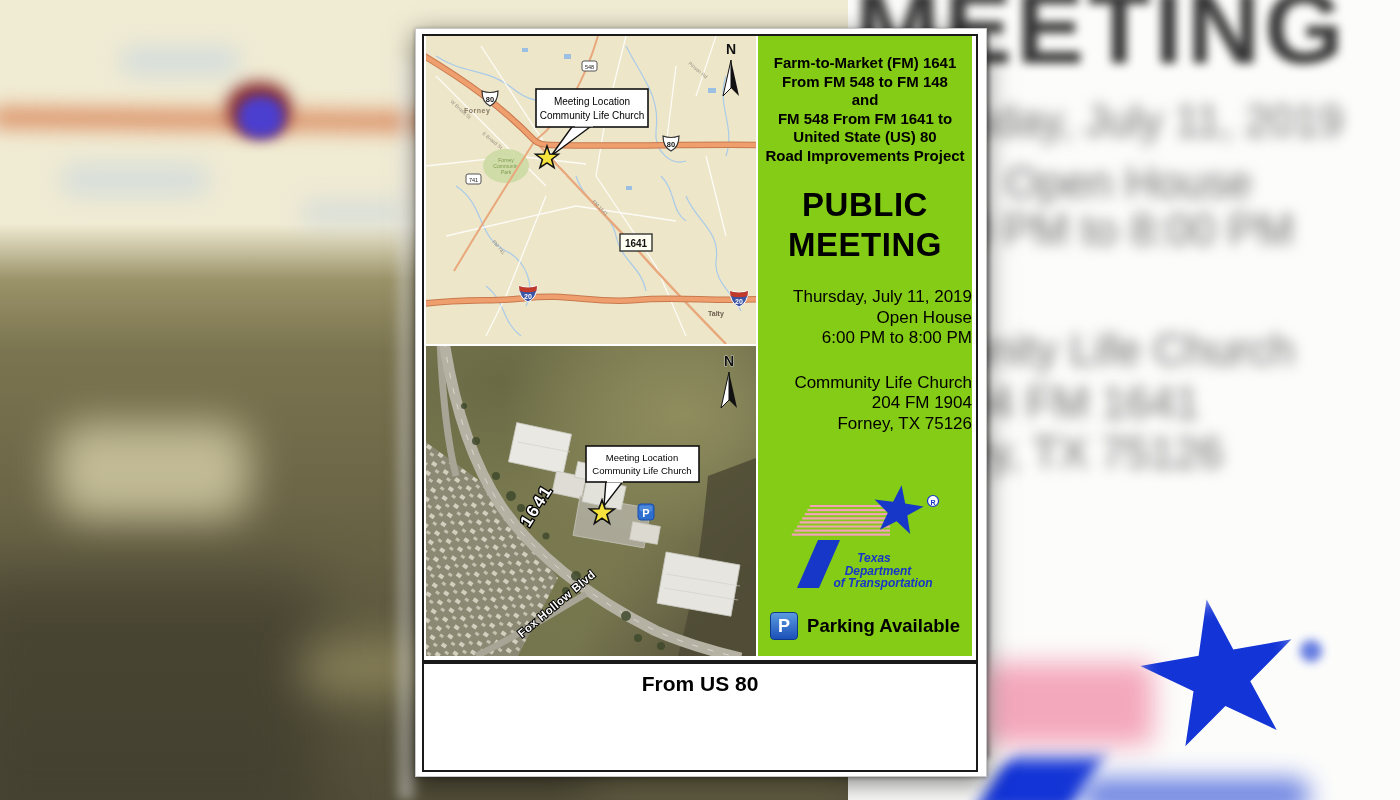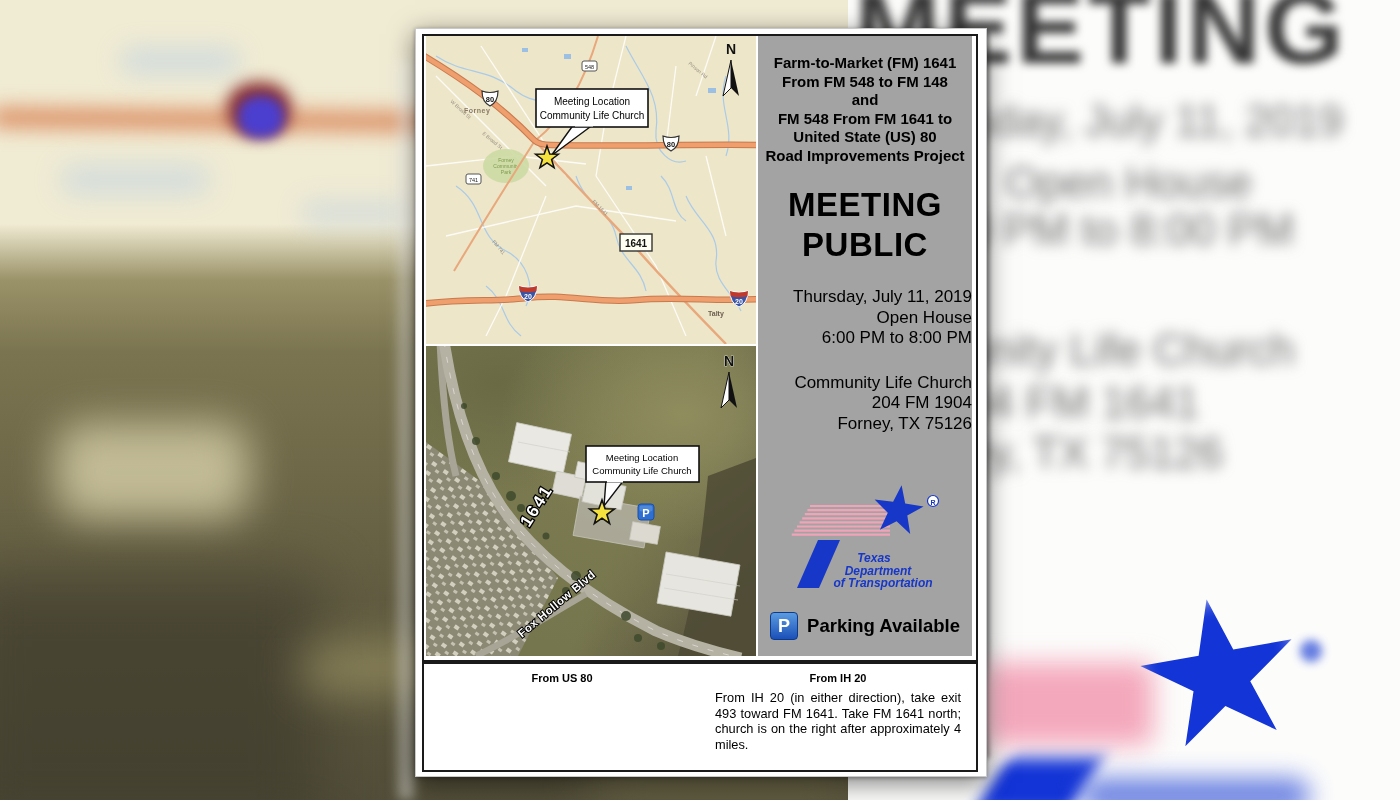--- a/index.html
+++ b/index.html
@@ -19,26 +19,26 @@
          border:1px solid #c9c9c9;box-shadow:0 6px 24px rgba(0,0,0,.5),0 1px 4px rgba(0,0,0,.35);}
   #upper-box{left:6px;top:5px;width:552px;height:624px;border:2px solid #1a1a1a;background:#fff;}
   #lower-box{left:6px;top:633px;width:552px;height:106px;border:2px solid #1a1a1a;background:#fff;display:flex;}
   #map-top{left:2px;top:0;width:330px;height:308px;background:#ede6c9;overflow:hidden;}
   #map-aerial{left:2px;top:310px;width:330px;height:310px;overflow:hidden;
     background:
       radial-gradient(260px 180px at 78% 22%, #8f8d5e 0%, rgba(143,141,94,0) 70%),
       radial-gradient(220px 160px at 22% 12%, #6a6a45 0%, rgba(106,106,69,0) 70%),
       radial-gradient(300px 220px at 55% 45%, #7b7a50 0%, rgba(123,122,80,0) 75%),
       linear-gradient(115deg,#76764e 60%,#5c5740 88%);}
-  #right-col{left:334px;top:0;width:214px;height:620px;background:#a3a3a3;text-align:center;color:#000;}
+  #right-col{left:334px;top:0;width:214px;height:620px;background:#84cc16;text-align:center;color:#000;}
   .hdr{font-size:15px;font-weight:bold;line-height:18.5px;}
   .big{font-size:33px;font-weight:bold;line-height:40px;letter-spacing:.5px;}
   .mid{font-size:17px;line-height:20.5px;text-align:right;}
   .dir-col{flex:1;padding:5px 15px 0 15px;color:#000;}
-  .dir-h{font-size:11px;font-weight:bold;text-align:center;margin:3px 0 6px 0;}
+  .dir-h{font-size:21px;font-weight:bold;text-align:center;margin:3px 0 6px 0;}
   .dir-b{font-size:12.8px;line-height:15.6px;text-align:justify;}
   .prow{display:flex;align-items:center;justify-content:center;margin-top:22px;}
   #p-icon{width:26px;height:26px;border-radius:4px;border:1px solid #0e3a8c;
     background:linear-gradient(180deg,#5a9be0,#1b50b8);color:#fff;font-weight:bold;font-size:18px;
     display:flex;align-items:center;justify-content:center;margin-right:9px;}
   .star-bg{width:160px;height:155px;background:#1334d6;filter:blur(10px);transform:rotate(-10deg);
     clip-path:polygon(50% 0%,61% 35%,98% 35%,68% 57%,79% 91%,50% 70%,21% 91%,32% 57%,2% 35%,39% 35%);}
   svg text{font-family:"Liberation Sans",sans-serif;}
 </style>
 </head>
@@ -263,22 +263,22 @@
       <div id="right-col" class="abs">
         <div style="padding-top:18px;">
           <div class="hdr">Farm-to-Market (FM) 1641</div>
           <div class="hdr">From FM 548 to FM 148</div>
           <div class="hdr">and</div>
           <div class="hdr">FM 548 From FM 1641 to</div>
           <div class="hdr">United State (US) 80</div>
           <div class="hdr">Road Improvements Project</div>
         </div>
         <div style="margin-top:20px;">
+          <div class="big">PUBLIC</div>
           <div class="big">MEETING</div>
-          <div class="big">PUBLIC</div>
         </div>
         <div style="margin-top:22px;">
           <div class="mid">Thursday, July 11, 2019</div>
           <div class="mid">Open House</div>
           <div class="mid">6:00 PM to 8:00 PM</div>
         </div>
         <div style="margin-top:24px;">
           <div class="mid">Community Life Church</div>
           <div class="mid">204 FM 1904</div>
           <div class="mid">Forney, TX 75126</div>
@@ -312,19 +312,15 @@
           <div id="p-icon">P</div>
           <span style="font-size:18.5px;font-weight:bold;">Parking Available</span>
         </div>
       </div>
     </div>
 
     <div id="lower-box" class="abs">
       <div class="dir-col">
         <div class="dir-h">From US 80</div>
       </div>
-      <div class="dir-col">
-        <div class="dir-h">From IH 20</div>
-        <div class="dir-b">From IH 20 (in either direction), take exit 493 toward FM 1641. Take FM 1641 north; church is on the right after approximately 4 miles.</div>
-      </div>
     </div>
   </div>
 </div>
 
 </body></html>

